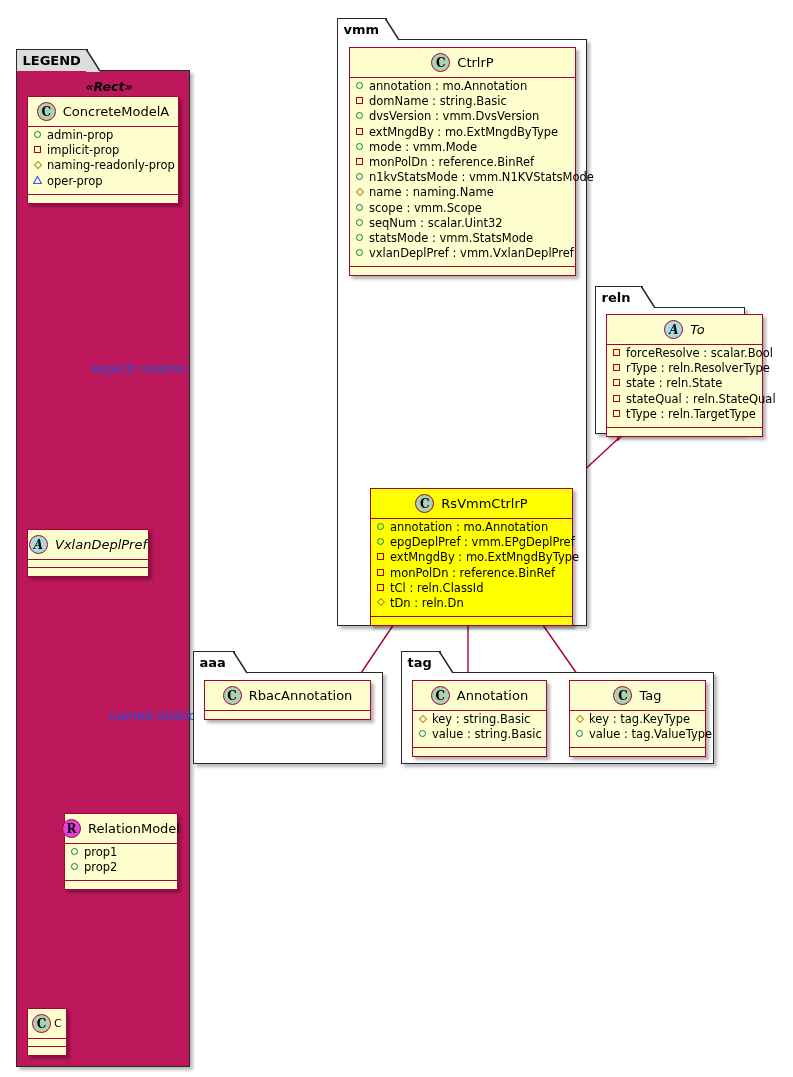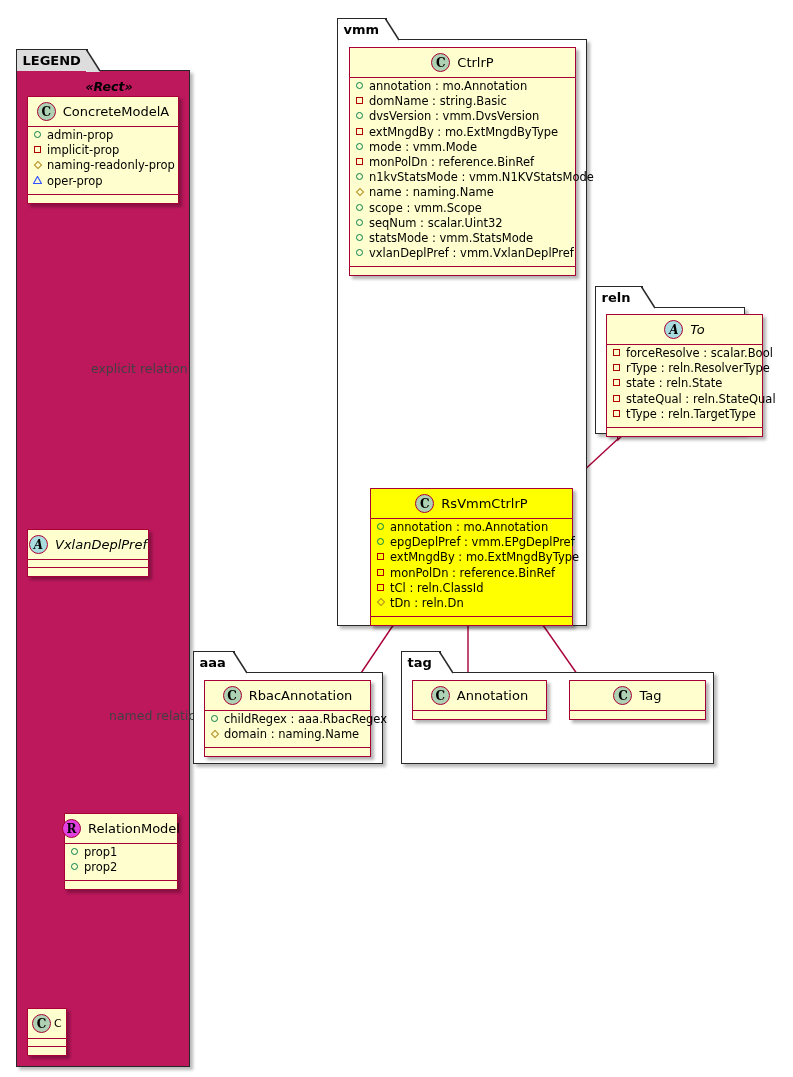--- a/index.html
+++ b/index.html
@@ -56,21 +56,21 @@
   
   .ic{width:9px;height:9px;flex:0 0 auto;display:inline-block;position:relative;}
   .ic-circle{border:1.2px solid #038048;border-radius:50%;background:transparent;
        width:7px;height:7px;box-sizing:border-box;}
   .ic-square{border:1.2px solid #B00000;background:transparent;width:7px;height:7px;box-sizing:border-box;}
   .ic-diamond{width:6px;height:6px;border:1.2px solid #B38D22;background:transparent;
        transform:rotate(45deg);box-sizing:border-box;margin-left:1px;}
 
   
   #links{position:absolute;left:0;top:0;width:793px;height:1077px;pointer-events:none;}
-  .lbl{position:absolute;font-size:12.5px;color:#404040;white-space:nowrap;}
+  .lbl{position:absolute;font-size:12.5px;color:#1d4ed8;white-space:nowrap;}
 </style>
 </head>
 <body>
 
 <div id="canvas">
 
   <svg id="links">
       composition --&gt; RsVmmCtrlrP --&gt;
     <line x1="465" y1="252" x2="465" y2="488" stroke="#A80036" stroke-width="1.4"></line>
     <polygon points="465,244 470,252 465,260 460,252" fill="#A80036"></polygon>
@@ -413,34 +413,20 @@
       </span>
     </div>
 
     <div class="cls" style="left:10px;top:7px;width:167px;">
       <div class="cls-head">
         <span class="badge badge-C">
             <span>C</span>
           </span>
         <span class="cls-title">RbacAnnotation</span>
       </div>
-      <div class="cls-attrs">
-          <div class="attr">
-            <span class="ic" style="display: flex; align-items: center; justify-content: center;">
-              <span class="ic-circle"></span>
-            </span>
-            <span class="attr-txt">childRegex : aaa.RbacRegex</span>
-          </div>
-          <div class="attr">
-            <span class="ic" style="display: flex; align-items: center; justify-content: center;">
-              <span class="ic-diamond"></span>
-            </span>
-            <span class="attr-txt">domain : naming.Name</span>
-          </div>
-        </div>
       <div class="cls-foot"></div>
     </div>
   </div>
 
   <div class="pkg plain-pkg" style="left:401px;top:672px;width:313px;height:92px;">
     <div class="pkg-tab" style="width:40px;">
       <span class="tab-name">tag</span>
       <span class="tab-slant">
         <svg width="14" height="24">
             <polygon points="0,0 14,22 14,24 0,24" fill="#ffffff" stroke="none"></polygon>
@@ -449,27 +435,55 @@
       </span>
     </div>
 
     <div class="cls" style="left:10px;top:7px;width:135px;">
       <div class="cls-head">
         <span class="badge badge-C">
             <span>C</span>
           </span>
         <span class="cls-title">Annotation</span>
       </div>
+      <div class="cls-attrs">
+          <div class="attr">
+            <span class="ic" style="display: flex; align-items: center; justify-content: center;">
+              <span class="ic-diamond"></span>
+            </span>
+            <span class="attr-txt">key : string.Basic</span>
+          </div>
+          <div class="attr">
+            <span class="ic" style="display: flex; align-items: center; justify-content: center;">
+              <span class="ic-circle"></span>
+            </span>
+            <span class="attr-txt">value : string.Basic</span>
+          </div>
+        </div>
       <div class="cls-foot"></div>
     </div>
 
     <div class="cls" style="left:167px;top:7px;width:137px;">
       <div class="cls-head">
         <span class="badge badge-C">
             <span>C</span>
           </span>
         <span class="cls-title">Tag</span>
       </div>
+      <div class="cls-attrs">
+          <div class="attr">
+            <span class="ic" style="display: flex; align-items: center; justify-content: center;">
+              <span class="ic-diamond"></span>
+            </span>
+            <span class="attr-txt">key : tag.KeyType</span>
+          </div>
+          <div class="attr">
+            <span class="ic" style="display: flex; align-items: center; justify-content: center;">
+              <span class="ic-circle"></span>
+            </span>
+            <span class="attr-txt">value : tag.ValueType</span>
+          </div>
+        </div>
       <div class="cls-foot"></div>
     </div>
   </div>
 
 </div>
 
 </body></html>

